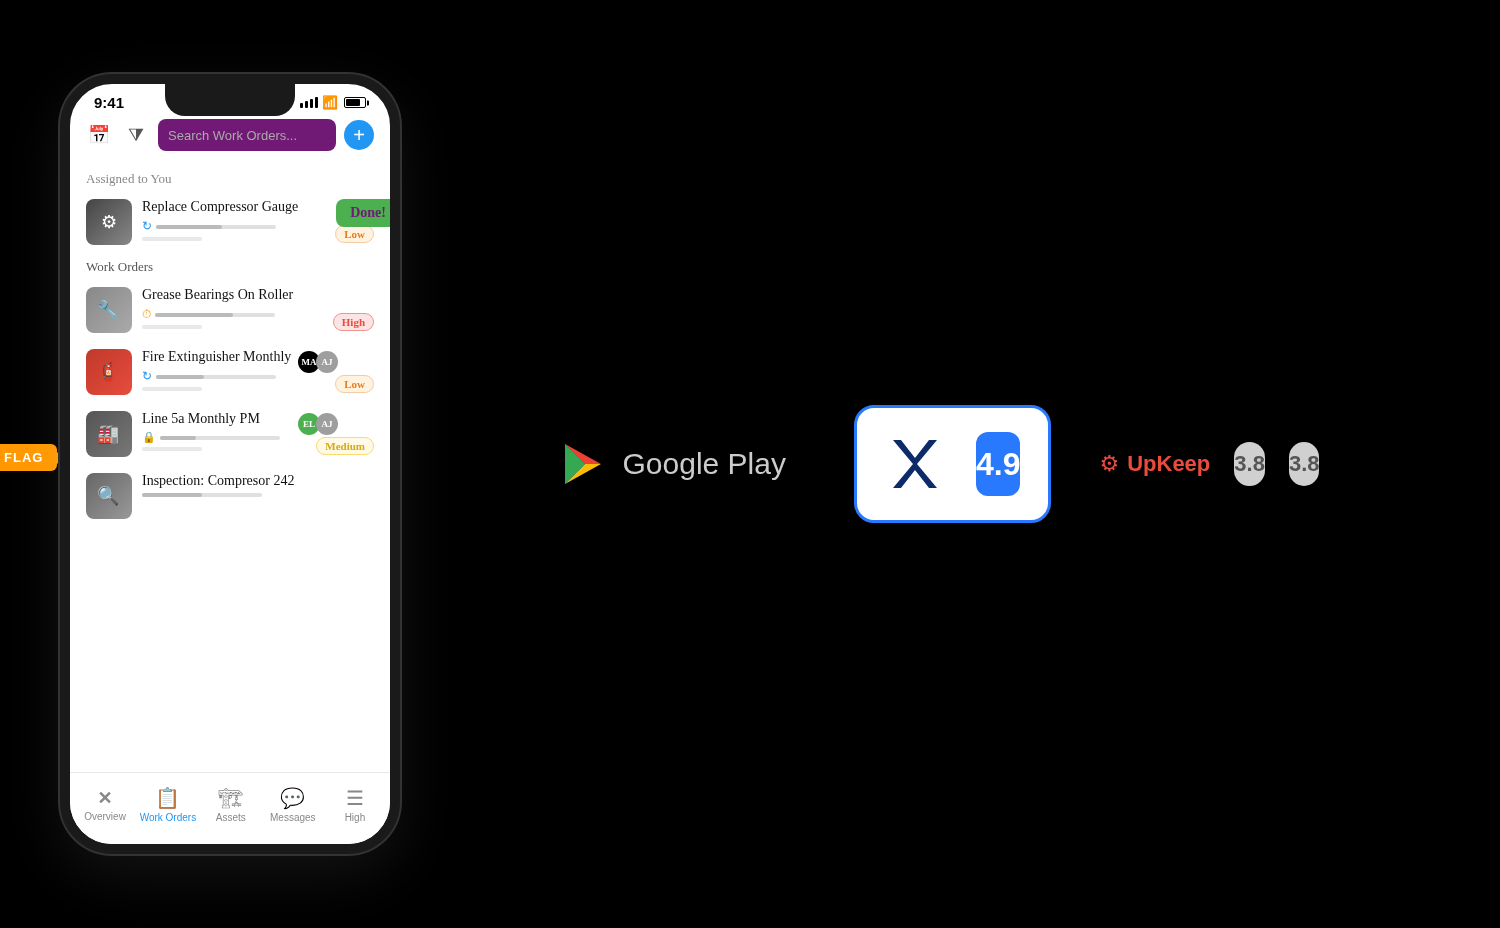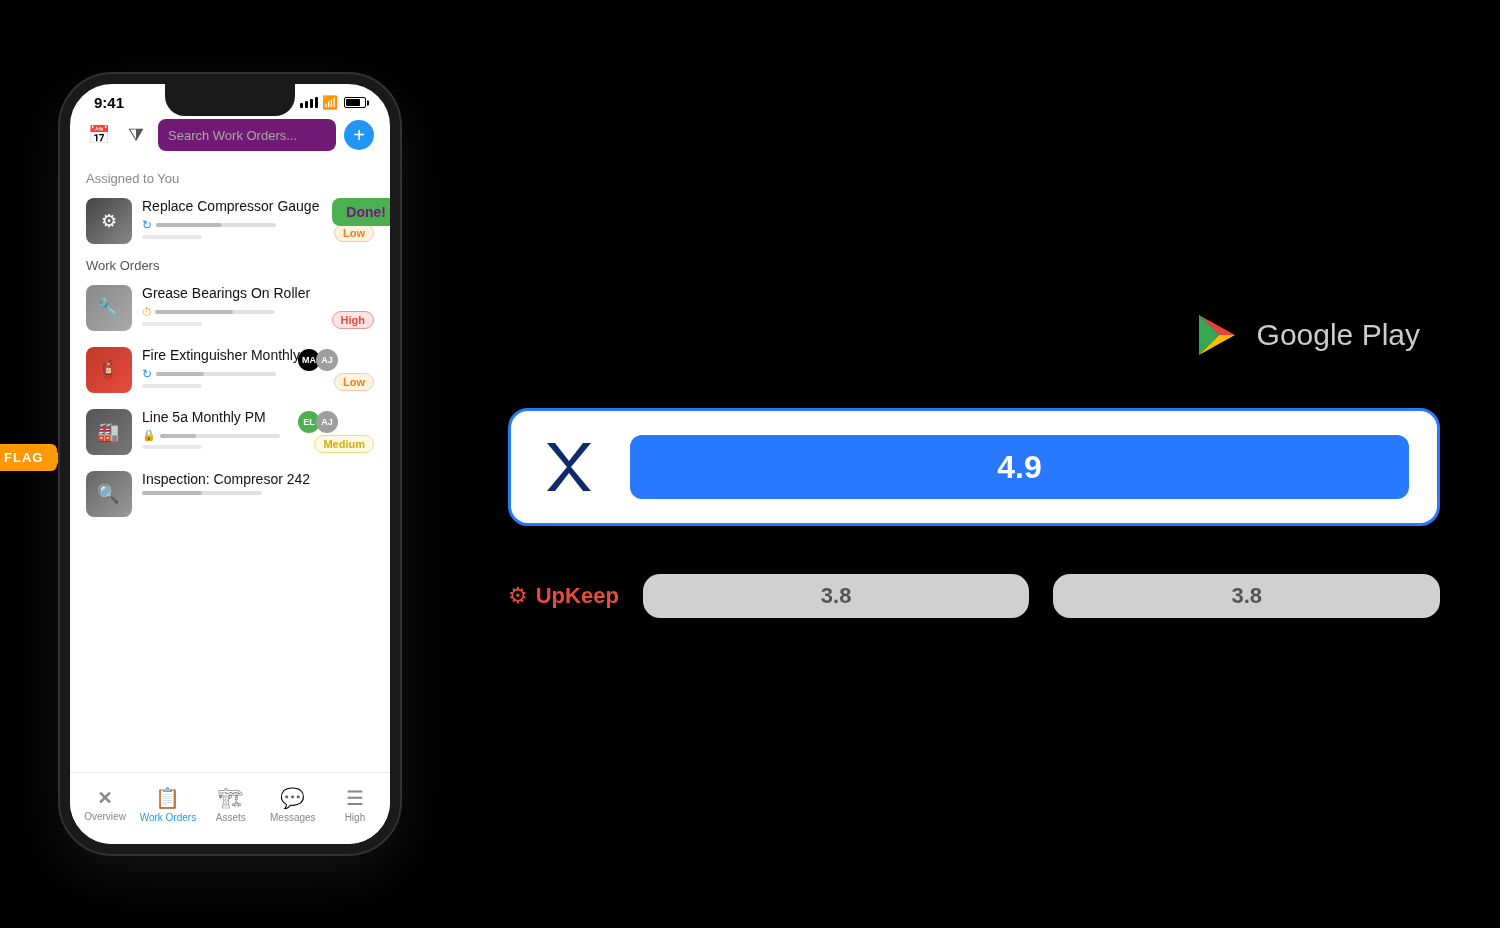--- a/index.html
+++ b/index.html
@@ -175,20 +175,21 @@
       width: 7px;
       height: 7px;
       background: #2196F3;
       border-radius: 50%;
     }
 
     
     .phone-content {
       padding: 8px 0;
       overflow: hidden;
+      font-family: Liberation Serif, serif;
     }
     .section-label {
       padding: 4px 16px 4px;
       font-size: 13px;
       color: #888;
       font-weight: 400;
     }
 
     
     .wo-card {
@@ -348,22 +349,21 @@
     .thumb-compressor { background: linear-gradient(135deg, #444, #888); }
     .thumb-bearings { background: linear-gradient(135deg, #888, #aaa); }
     .thumb-extinguisher { background: linear-gradient(135deg, #c0392b, #e74c3c); }
     .thumb-line5 { background: linear-gradient(135deg, #555, #777); }
     .thumb-inspection { background: linear-gradient(135deg, #666, #999); }
 
     
     .right-panel {
       flex: 1;
       display: flex;
-      flex-direction: column;
-      padding-left: 108px;
+      padding-left: 36px;
       gap: 48px;
       justify-content: center;
     }
 
     
     .google-play-row {
       display: flex;
       align-items: center;
       justify-content: flex-end;
       gap: 16px;

